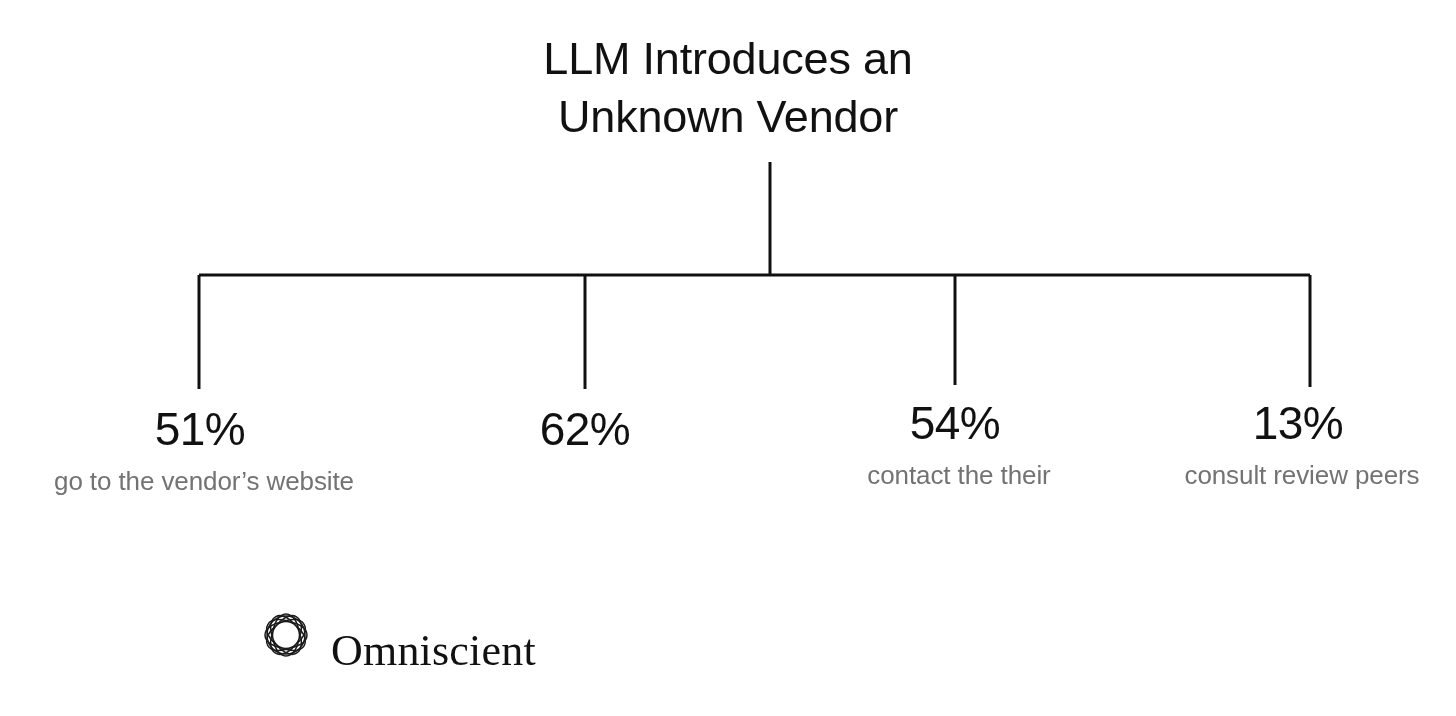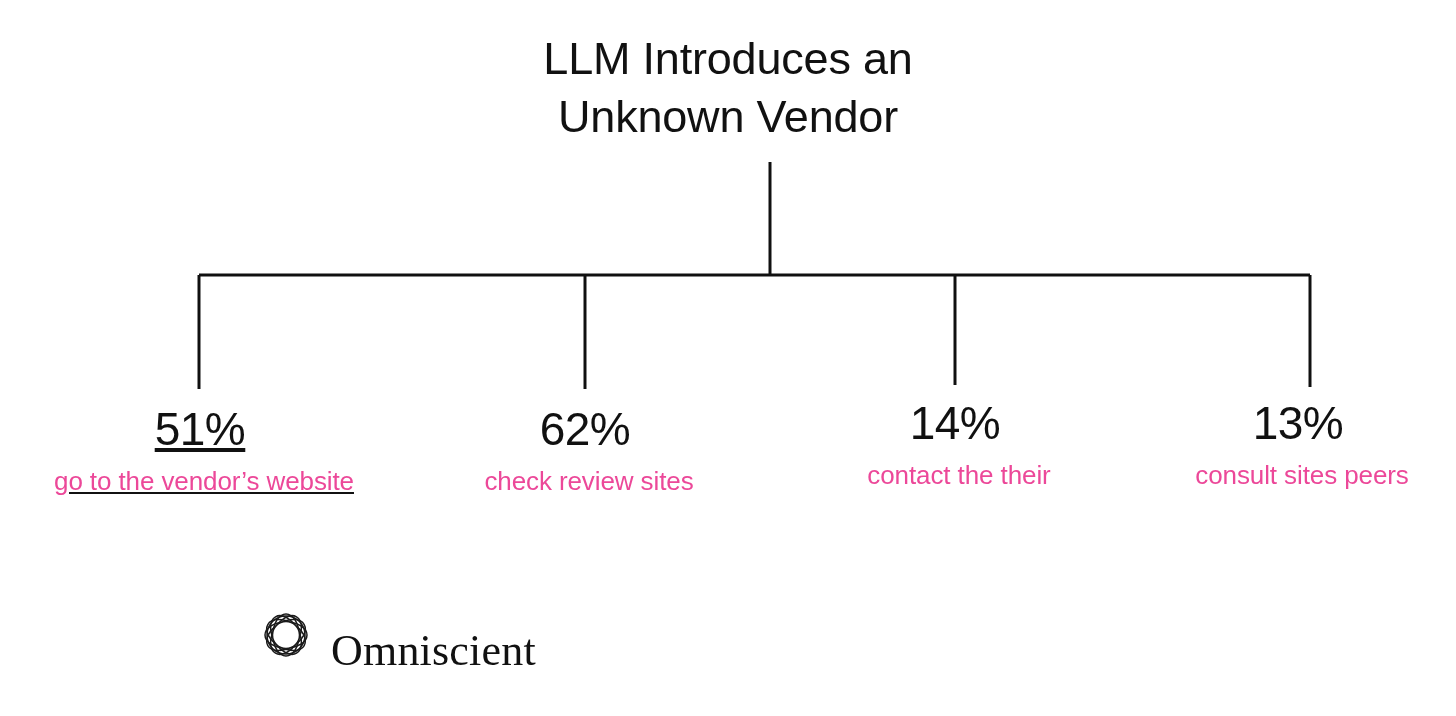--- a/index.html
+++ b/index.html
@@ -63,27 +63,27 @@
     letter-spacing: -0.5px;
     color: #111111;
     white-space: nowrap;
   }
   .branch .lbl {
     font-family: "Liberation Sans", sans-serif;
     font-size: 26px;
     line-height: 34px;
     font-weight: 400;
     letter-spacing: -0.1px;
-    color: #ec4899;
+    color: #737373;
     white-space: nowrap;
     margin-top: 10px;
     padding-left: 8px;
   }
 
-  .branch-0 { left: 0px;    top: 404px; width: 400px; text-decoration: underline; }
+  .branch-0 { left: 0px;    top: 404px; width: 400px; }
   .branch-1 { left: 400px;  top: 404px; width: 370px; }
   .branch-2 { left: 790px;  top: 398px; width: 330px; }
   .branch-3 { left: 1140px; top: 398px; width: 316px; }
 
   
   .logo-omniscient {
     position: absolute;
     left: 255px;
     top: 594px;
     display: flex;
@@ -137,31 +137,30 @@
     </g>
   </svg>
 
   <div class="branch branch-0">
     <div class="pct">51%</div>
     <div class="lbl">go to the vendor’s website</div>
   </div>
 
   <div class="branch branch-1">
     <div class="pct">62%</div>
-    <div class="lbl">check review sites</div>
   </div>
 
   <div class="branch branch-2">
-    <div class="pct">14%</div>
+    <div class="pct">54%</div>
     <div class="lbl">contact the their</div>
   </div>
 
   <div class="branch branch-3">
     <div class="pct">13%</div>
-    <div class="lbl">consult sites peers</div>
+    <div class="lbl">consult review peers</div>
   </div>
 
   <div class="logo-omniscient">
     <span class="mark">
       <svg viewBox="0 0 62 62" width="62" height="62" aria-hidden="true">
         <g fill="none" stroke="#1a1a1a" stroke-width="1.5">
           <circle cx="31" cy="31" r="19"></circle>
           <g>
             <ellipse cx="31" cy="31" rx="21" ry="13"></ellipse>
             <ellipse cx="31" cy="31" rx="21" ry="13" transform="rotate(30 31 31)"></ellipse>

